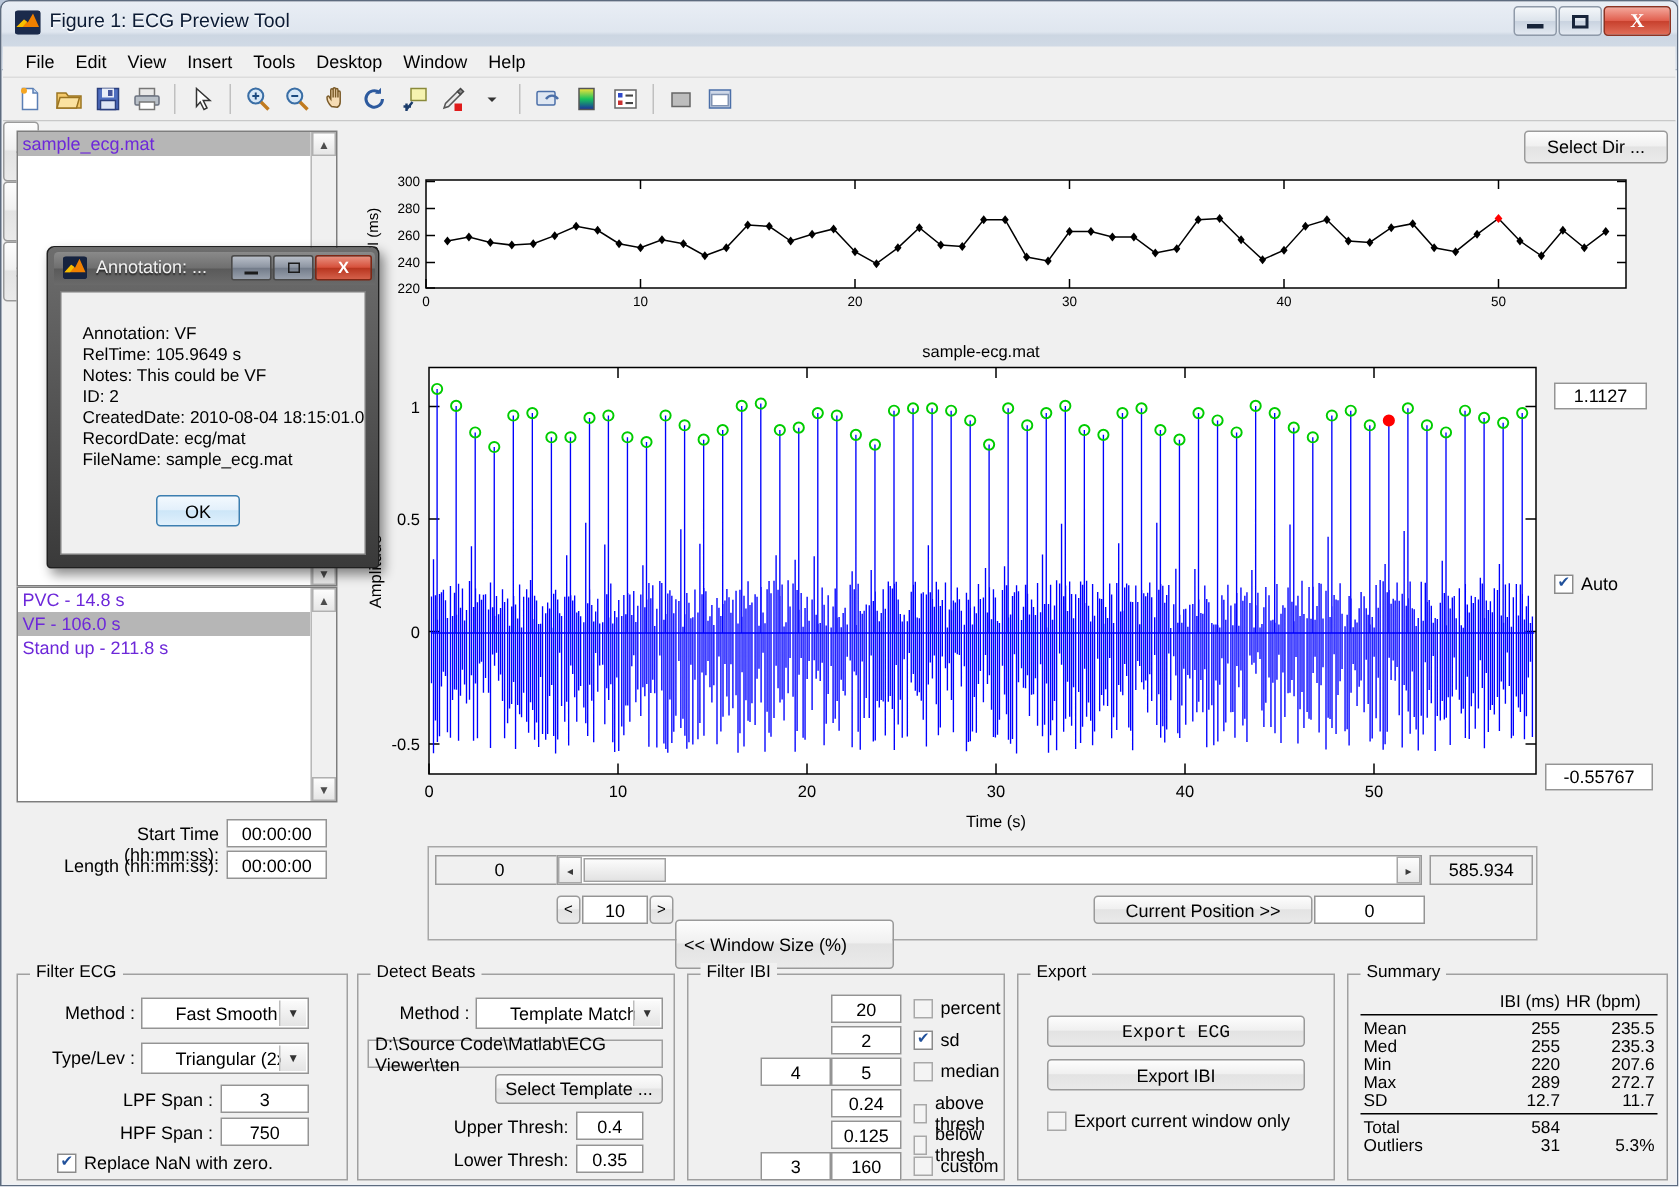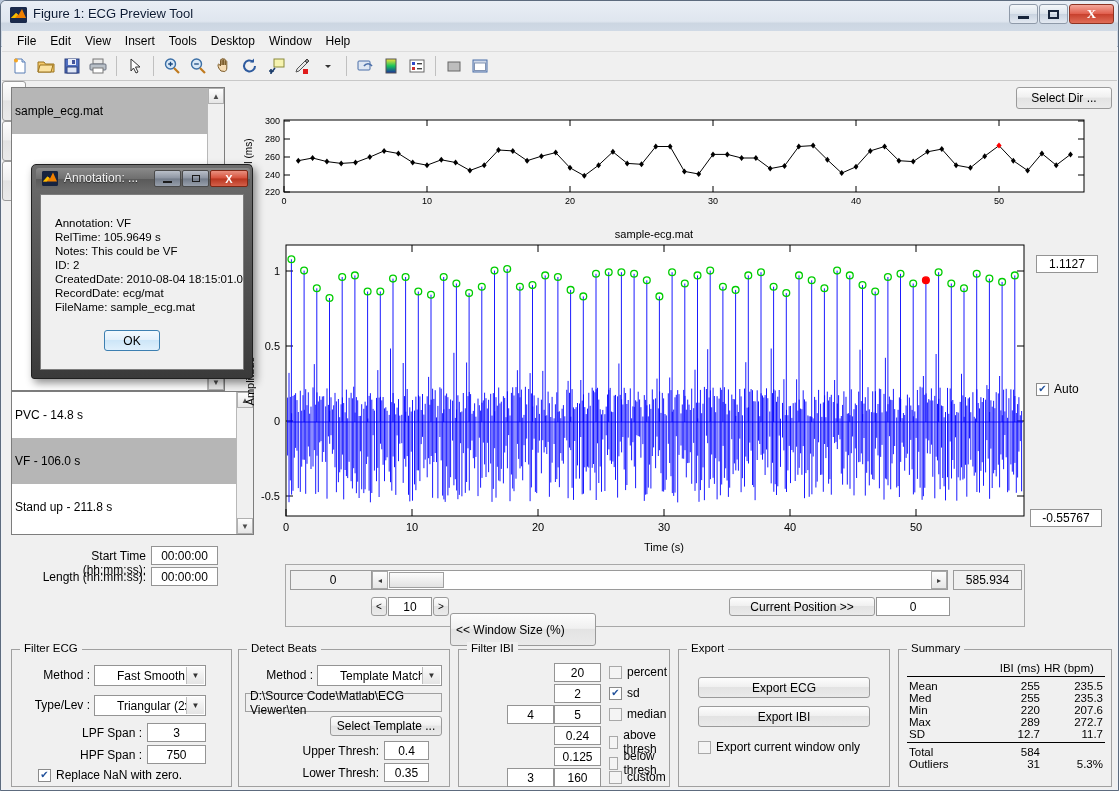--- a/index.html
+++ b/index.html
@@ -89,38 +89,38 @@
     position: absolute; left: 1px; top: 80px; right: 1px; bottom: 1px;
     background: #f0f0f0;
   }
 
   
   .file-list {
     position: absolute; left: 9px; top: 6px; width: 214px; height: 304px;
     background: #fff; border: 1px solid #7d7d7d;
   }
   .listbox-inner { position: absolute; left: 0; top: 0; right: 17px; bottom: 0; overflow: hidden; }
-  .list-row { font-size: 12px; padding: 16px 3px; color: #000000; white-space: nowrap; }
+  .list-row { font-size: 12px; padding: 1px 3px; color: #6d28d9; white-space: nowrap; }
   .list-row.sel { background: #b6b6b6; }
   .vscroll {
     position: absolute; right: 0; top: 0; width: 17px; bottom: 0;
     background: #f0f0f0; border-left: 1px solid #b8b8b8;
   }
   .vs-arrow {
     position: absolute; left: 0; width: 16px; height: 16px;
     background: linear-gradient(to bottom,#fdfdfd,#e6e6e6);
     border: 1px solid #b0b0b0;
     display: flex; align-items: center; justify-content: center;
     font-size: 8px; color: #4d4d4d;
   }
   .vs-arrow.up { top: 0; }
   .vs-arrow.down { bottom: 0; }
 
   .annot-list {
-    position: absolute; left: 9px; top: 310px; width: 243px; height: 144px;
+    position: absolute; left: 9px; top: 310px; width: 214px; height: 144px;
     background: #fff; border: 1px solid #7d7d7d;
   }
 
   .label-r {
     position: absolute; font-size: 12px; color: #000; text-align: right;
   }
   .txt-field {
     position: absolute;
     background: #fff; border: 1px solid #949494;
     font-size: 12px; color: #000;
@@ -787,21 +787,21 @@
       <div class="txt-field" style="left:95px; top:118px; width:47px; height:19px;">160</div>
       <div class="chk" style="left:150px; top:120px;">
         <div class="chkbox off"></div>
         <span>custom</span>
       </div>
     </div>
 
     <div class="group" style="left:676px; top:568px; width:212px; height:138px;">
       <div class="group-title">Export</div>
 
-      <div class="btn" style="position:absolute; left:19px; top:27px; width:172px; height:21px;">Export ECG</div>
+      <div class="btn" style="position:absolute; left:19px; top:27px; width:172px; height:21px;font-family:Liberation Mono, monospace;">Export ECG</div>
       <div class="btn" style="position:absolute; left:19px; top:56px; width:172px; height:21px;">Export IBI</div>
 
       <div class="chk" style="left:19px; top:90px;">
         <div class="chkbox off"></div>
         <span>Export current window only</span>
       </div>
     </div>
 
     <div class="group" style="left:896px; top:568px; width:214px; height:138px;">
       <div class="group-title">Summary</div>

